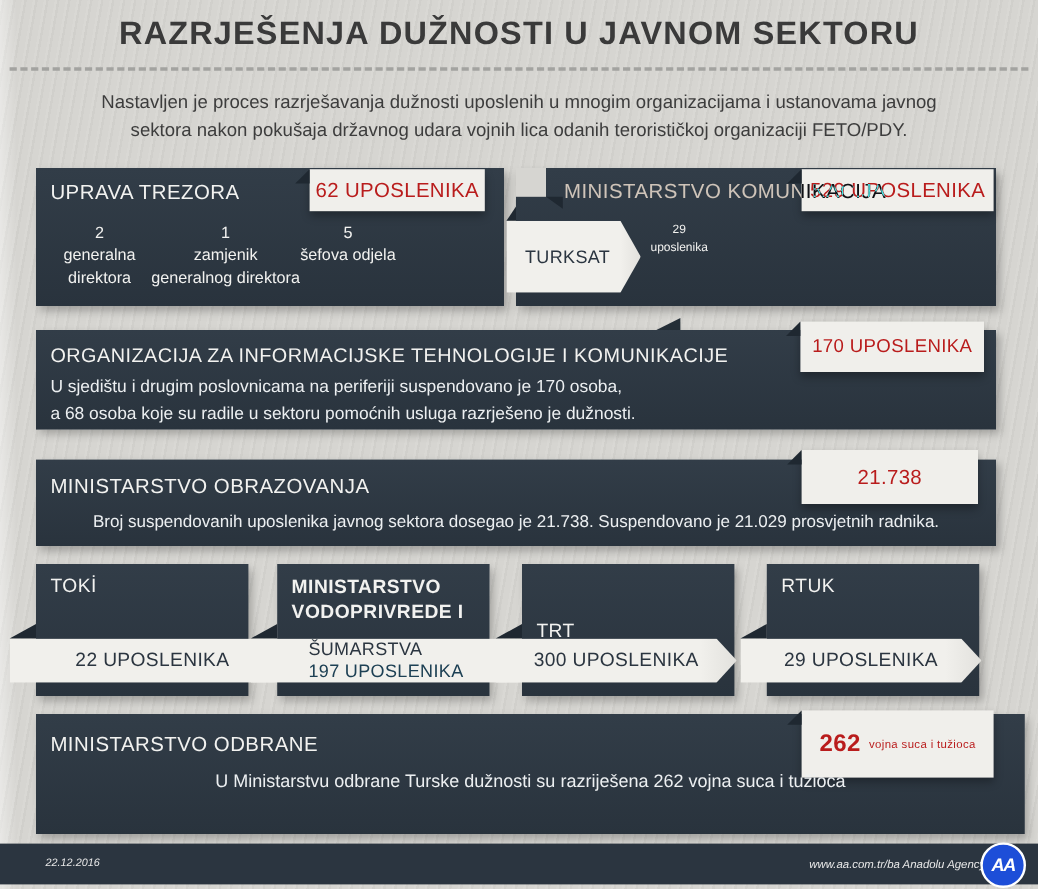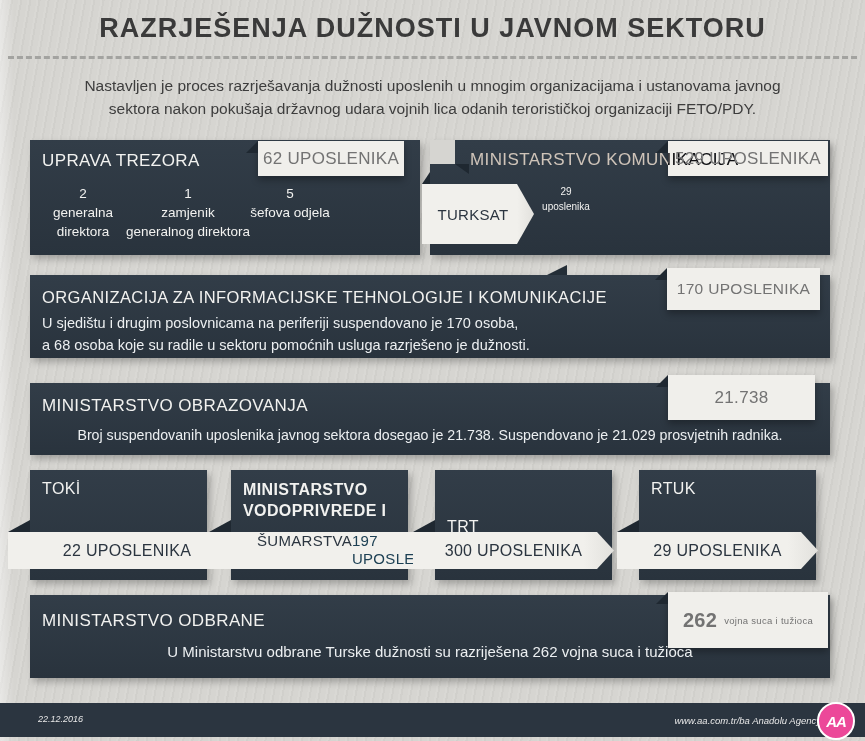--- a/index.html
+++ b/index.html
@@ -20,21 +20,21 @@
     position:absolute;top:74px;left:82px;right:82px;text-align:center;
     font-size:15.5px;line-height:1.5;color:#3d3d3d;
   }
   .panel{
     position:absolute;color:#f2f2f0;isolation:isolate;
     background:linear-gradient(180deg,#323d48,#29333d);
     box-shadow:3px 4px 7px rgba(0,0,0,.25);
   }
   .panel-title{position:absolute;font-size:17px;letter-spacing:.4px;white-space:nowrap;}
   .badge{
-    position:absolute;background:#f0efeb;color:#737373;
+    position:absolute;background:#f0efeb;color:#b91c1c;
     display:flex;align-items:center;justify-content:center;
     font-size:17px;letter-spacing:.3px;box-shadow:0 4px 7px rgba(0,0,0,.3);
   }
   .badge::before{
     content:"";position:absolute;left:-12px;top:0;width:0;height:0;
     border-bottom:12px solid #1f2831;border-left:12px solid transparent;
   }
   .fold{position:absolute;width:0;height:0;border-bottom:12px solid #1f2831;border-left:22px solid transparent;}
   .edge-fold{position:absolute;width:0;height:0;border-bottom:10px solid #242e37;border-left:20px solid transparent;}
   .ribbon{
@@ -44,31 +44,31 @@
     font-size:16px;letter-spacing:.3px;
   }
   .stat{position:absolute;transform:translateX(-50%);text-align:center;font-size:13.5px;line-height:1.4;}
   .stat .lbl{white-space:pre-line;}
   .body-text{position:absolute;font-size:14.5px;line-height:1.5;color:#eceff1;}
   .centered{text-align:center;left:0;right:0;}
   .notch{position:absolute;left:0;top:0;width:25px;height:24px;background:#d6d5d1;}
   .notch-fold{position:absolute;left:25px;top:24px;width:0;height:0;border-top:10px solid #1f2831;border-left:14px solid transparent;}
   .blend-title{mix-blend-mode:difference;color:#ffffff;}
   .turksat-note{position:absolute;text-align:center;font-size:10px;line-height:1.45;}
-  .card-ribbon-stack{flex-direction:row;align-items:flex-start;justify-content:center;padding-left:48px;font-size:15px;line-height:1.18;}
+  .card-ribbon-stack{flex-direction:column;align-items:flex-start;justify-content:center;padding-left:48px;font-size:15px;line-height:1.18;}
   .overlap-line{color:#2b3540;}
   .accent-line{color:#1d4054;}
   .badge-big-num{font-size:20px;font-weight:bold;margin-right:7px;}
   .badge-small-lbl{font-size:9.5px;}
   .footer{position:absolute;left:0;top:703px;width:865px;height:34px;background:#2b3540;color:#e8e8e8;}
   .footer .date{position:absolute;left:38px;top:11px;font-size:9px;font-style:italic;}
   .footer .credit{position:absolute;right:44px;top:12px;font-size:9.5px;font-style:italic;}
   .aa-logo{
     position:absolute;right:10px;top:-1px;width:34px;height:34px;border:2px solid #fff;border-radius:50%;
-    background:#ec4899;display:flex;align-items:center;justify-content:center;
+    background:#1d4ed8;display:flex;align-items:center;justify-content:center;
     font-size:15px;font-weight:bold;font-style:italic;letter-spacing:-1px;color:#fff;
   }
 </style>
 </head>
 <body>
 
 <div class="stage">
 
   <div class="hdr-title">RAZRJEŠENJA DUŽNOSTI U JAVNOM SEKTORU</div>
   <div class="divider"></div>
@@ -142,21 +142,21 @@
     <div class="fold" style="left:-22px;top:50px;"></div>
     <div class="ribbon" style="left:-22px;top:62px;width:201px;height:37px;">300 UPOSLENIKA</div>
   </div>
 
   <div class="panel" style="left:639px;top:470px;width:177px;height:110px;">
     <div class="panel-title" style="left:12px;top:10px;font-size:16px;">RTUK</div>
     <div class="fold" style="left:-22px;top:50px;"></div>
     <div class="ribbon" style="left:-22px;top:62px;width:201px;height:37px;">29 UPOSLENIKA</div>
   </div>
 
-  <div class="panel" style="left:30px;top:595px;width:800px;height:83px;">
+  <div class="panel" style="left:30px;top:595px;width:800px;height:100px;padding-left:24px;">
     <div class="panel-title" style="left:12px;top:16px;">MINISTARSTVO ODBRANE</div>
     <div class="badge" style="left:638px;top:-3px;width:160px;height:56px;">
       <span class="badge-big-num">262</span>
       <span class="badge-small-lbl">vojna suca i tužioca</span>
     </div>
     <div class="body-text centered" style="top:46px;font-size:15px;">U Ministarstvu odbrane Turske dužnosti su razriješena 262 vojna suca i tužioca</div>
   </div>
 
   <div class="footer">
     <div class="date">22.12.2016</div>

